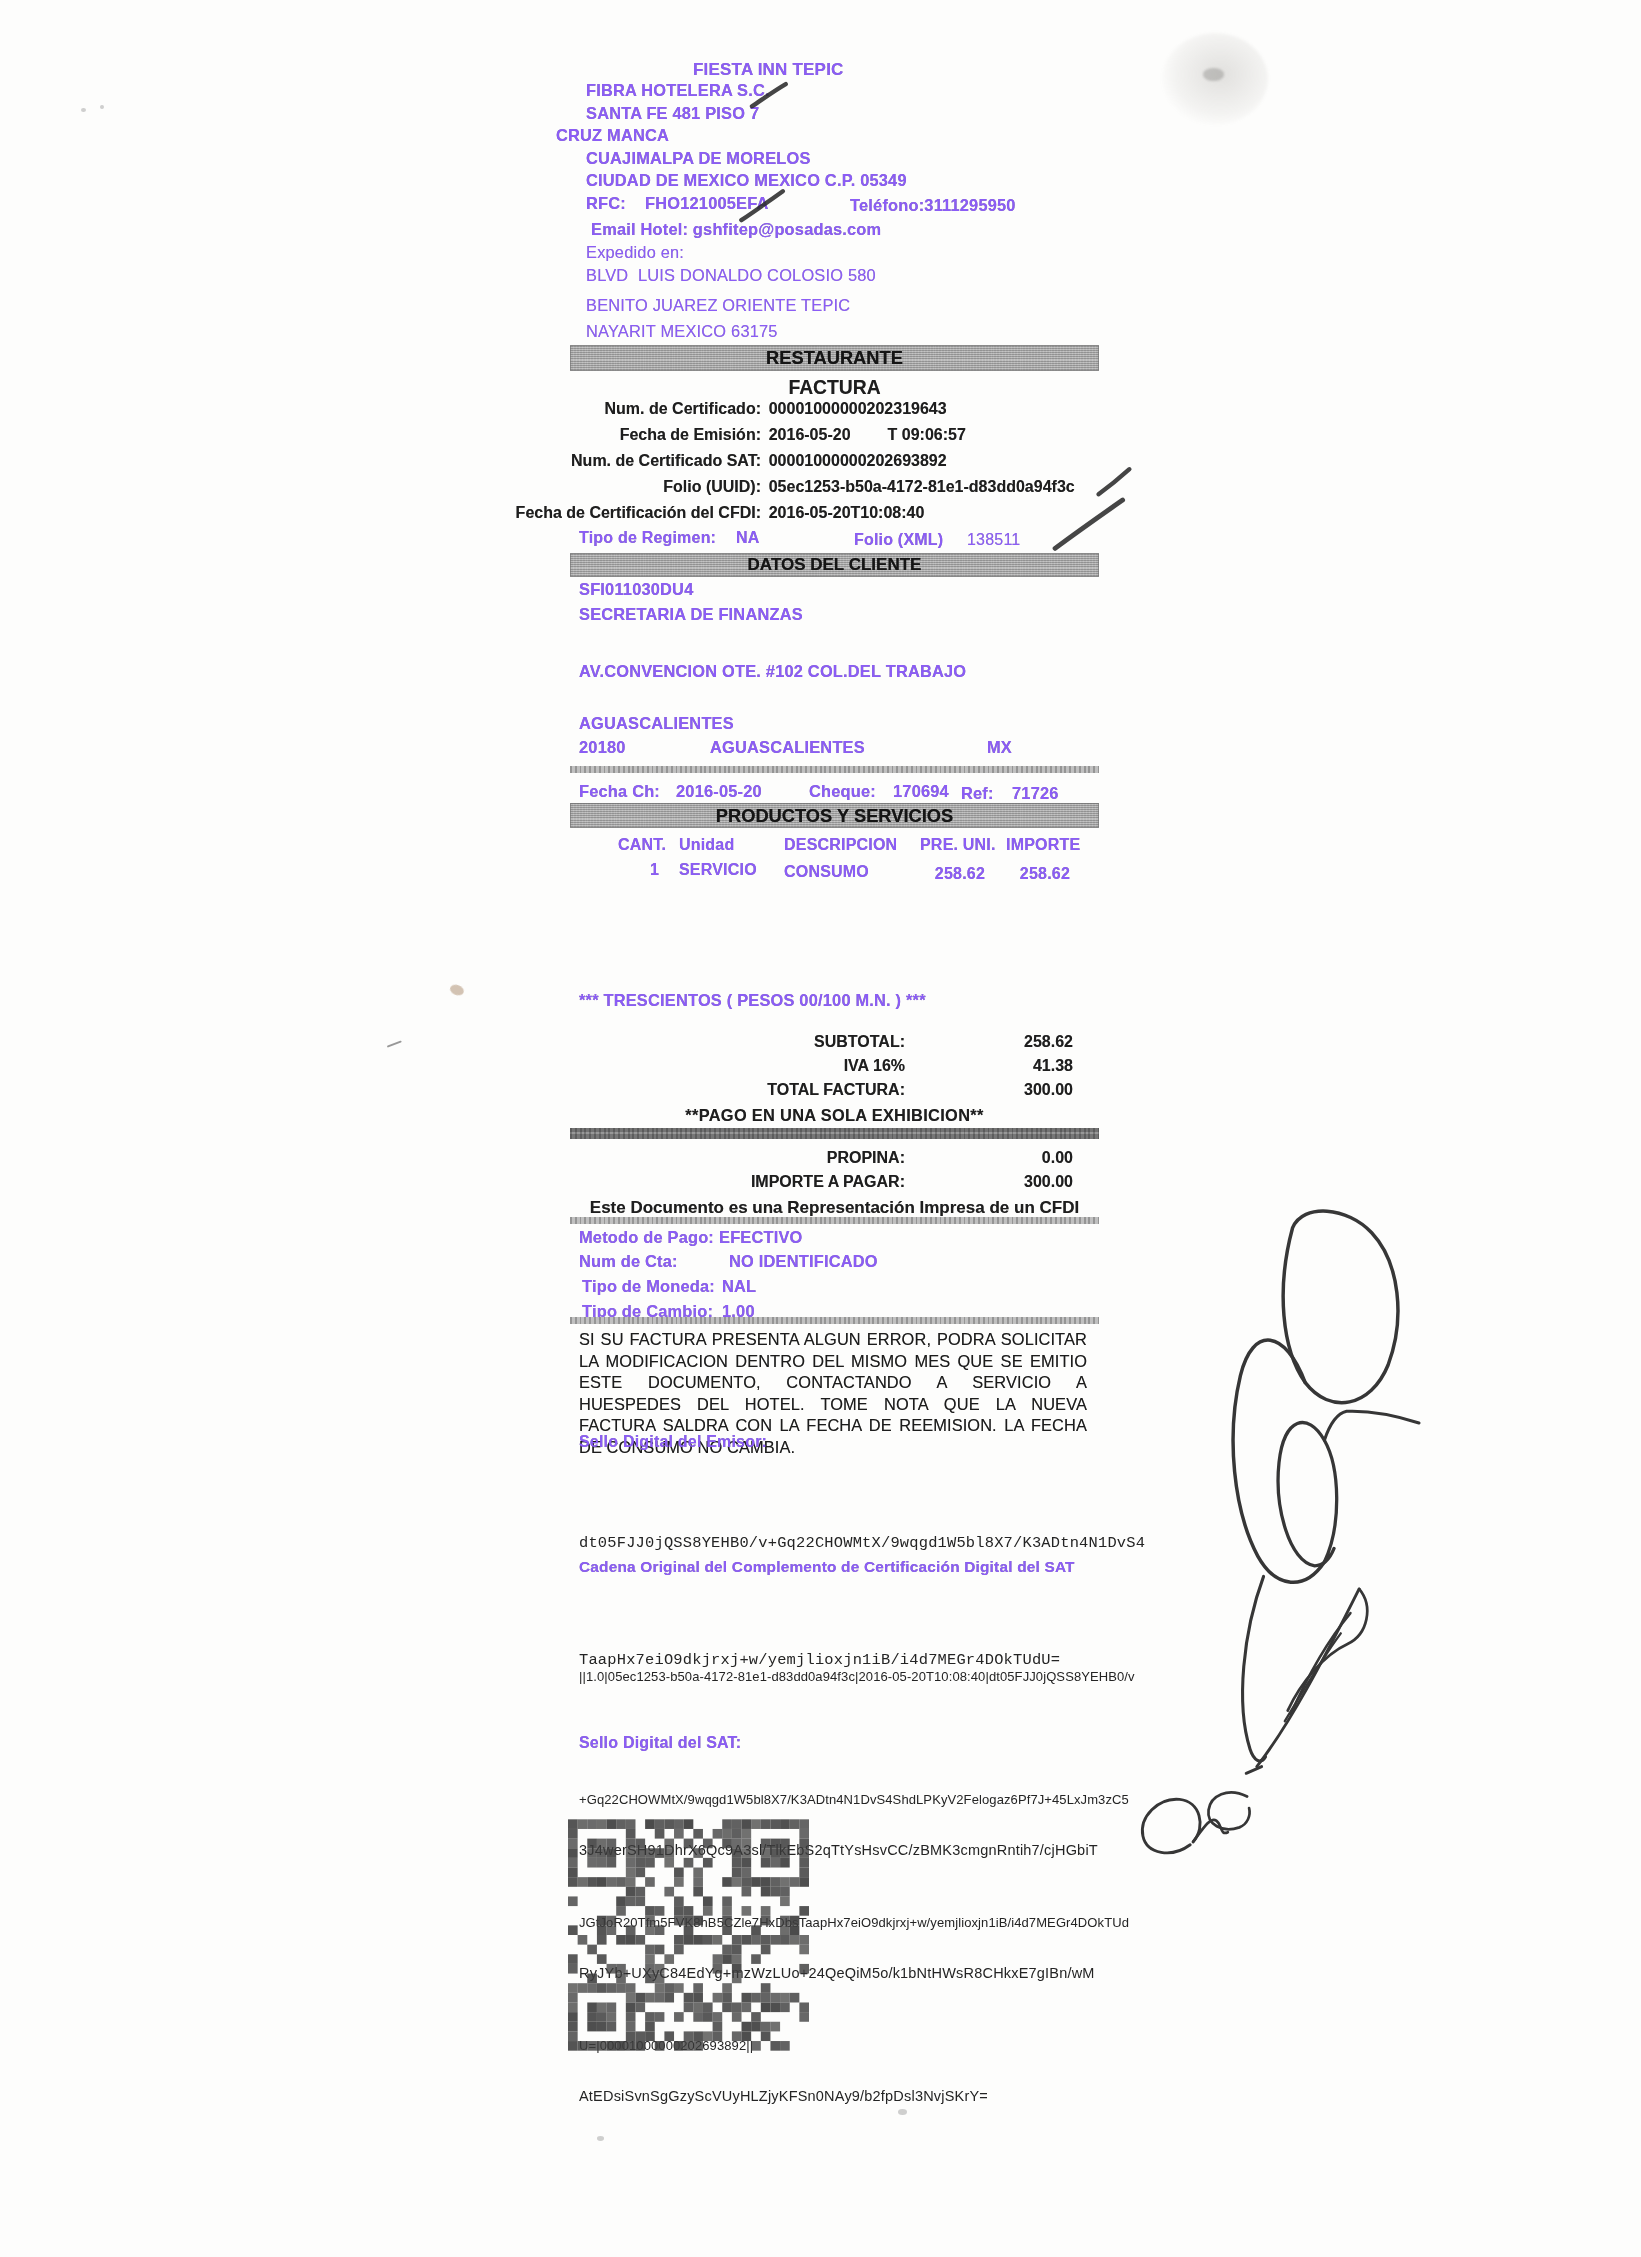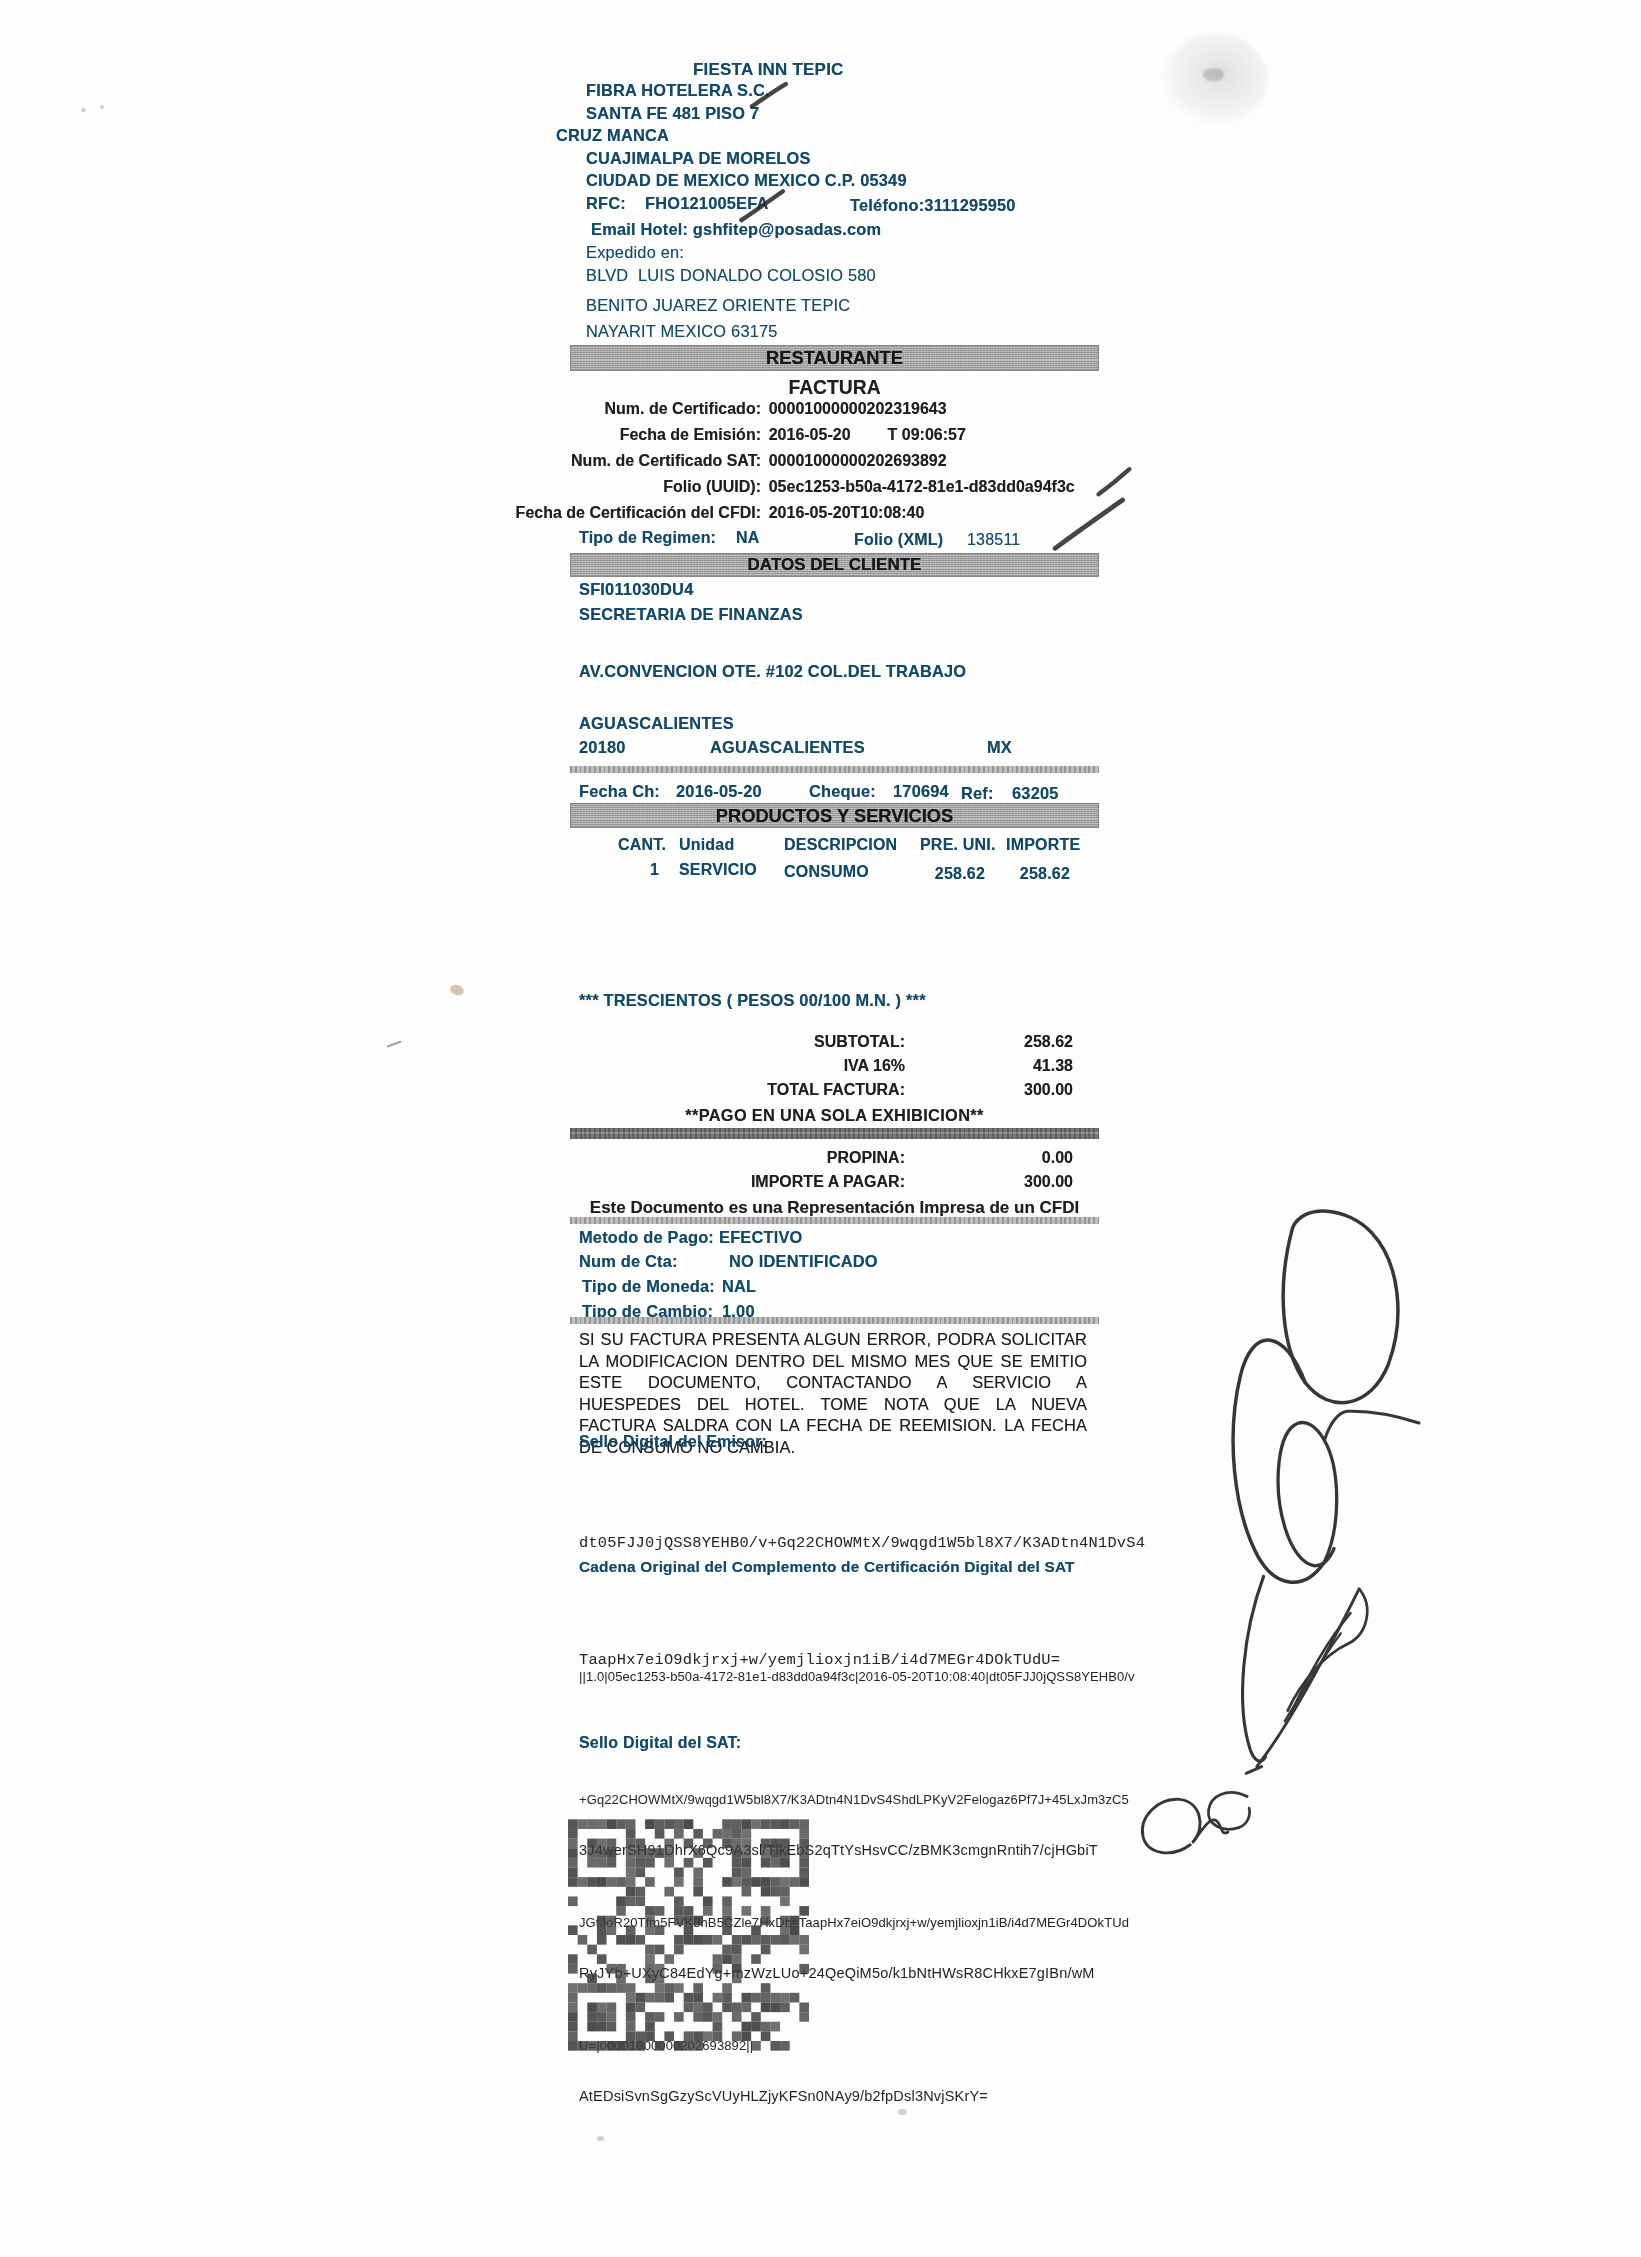--- a/index.html
+++ b/index.html
@@ -1,20 +1,20 @@
 <!DOCTYPE html>
 <html><head>
 <meta charset="utf-8">
 <style>
   html,body{margin:0;padding:0;background:#e8e8e8;}
   .page{
     position:relative;width:1641px;height:2257px;background:#fdfdfc;
     font-family:"Liberation Sans",sans-serif;color:#1e1e1e;overflow:hidden;
   }
-  .al{position:absolute;font-size:16.4px;font-weight:700;color:#0c4a6e;white-space:pre;
+  .al{position:absolute;font-size:16.4px;font-weight:700;color:#8b5cf6;white-space:pre;
       letter-spacing:0.2px;text-shadow:0 0 0.4px rgba(30,30,30,.5);}
   .rg{font-weight:400;text-shadow:0 0 0.3px rgba(30,30,30,.35);}
   .sm{font-size:16px;}
   .banner{position:absolute;left:570px;width:529px;text-align:center;font-weight:700;color:#151515;
       background-color:#a6a6a6;
       background-image:repeating-linear-gradient(0deg,rgba(255,255,255,.22) 0 1px,rgba(0,0,0,.12) 1px 1.9px),
                        repeating-linear-gradient(90deg,rgba(255,255,255,.14) 0 1px,transparent 1px 2.9px);
       box-shadow:inset 0 0 0 1px rgba(110,110,110,.65);
       text-shadow:0 0 0.4px rgba(15,15,15,.65);}
   .bar{position:absolute;left:570px;width:529px;
@@ -109,21 +109,21 @@
   <div class="al" style="left:710px;top:738px;">AGUASCALIENTES</div>
   <div class="al" style="left:987px;top:738px;">MX</div>
 
   <div class="bar" style="top:766px;height:6.8px;"></div>
 
   <div class="al" style="left:579px;top:782px;">Fecha Ch:</div>
   <div class="al" style="left:676px;top:782px;">2016-05-20</div>
   <div class="al" style="left:809px;top:782px;">Cheque:</div>
   <div class="al" style="left:893px;top:782px;">170694</div>
   <div class="al" style="left:961px;top:784px;">Ref:</div>
-  <div class="al" style="left:1012px;top:784px;">63205</div>
+  <div class="al" style="left:1012px;top:784px;">71726</div>
 
   <div class="banner" style="top:803px;height:25px;line-height:25px;font-size:18.3px;">PRODUCTOS Y SERVICIOS</div>
 
   <div class="al sm" style="left:618px;top:836px;">CANT.</div>
   <div class="al sm" style="left:679px;top:836px;">Unidad</div>
   <div class="al sm" style="left:784px;top:836px;">DESCRIPCION</div>
   <div class="al sm" style="left:920px;top:836px;">PRE. UNI.</div>
   <div class="al sm" style="left:1006px;top:836px;">IMPORTE</div>
 
   <div class="al sm" style="left:628px;top:861px;width:31px;text-align:right;">1</div>

